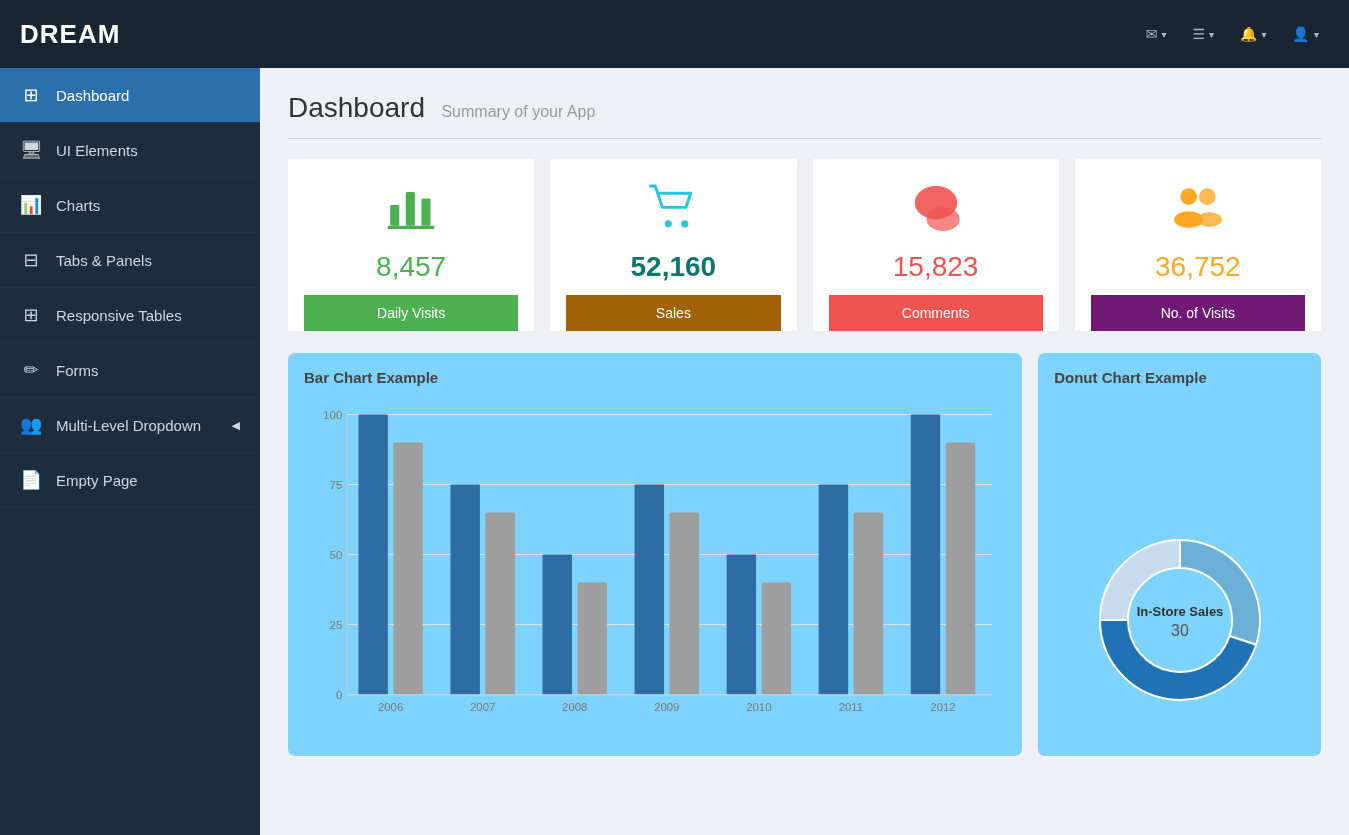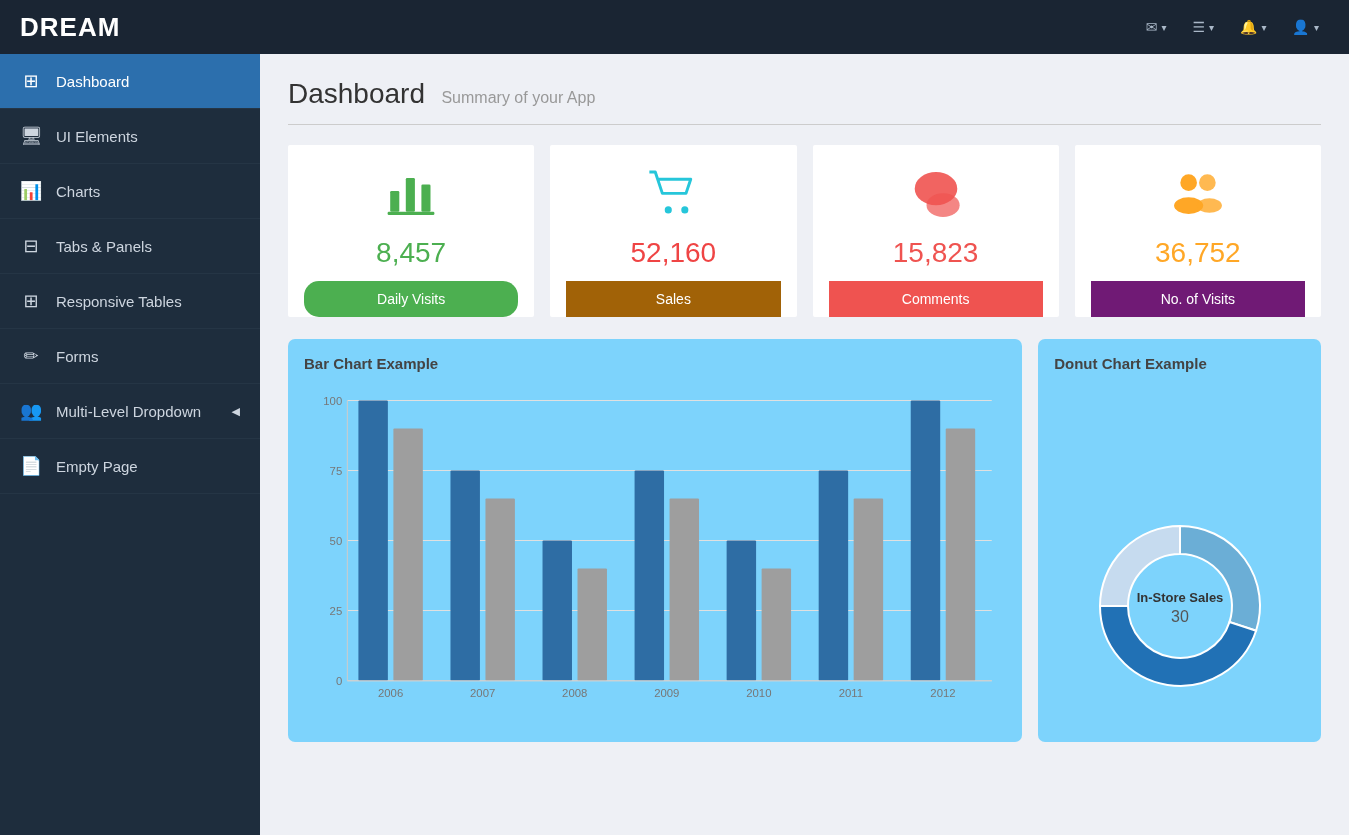--- a/index.html
+++ b/index.html
@@ -2,21 +2,21 @@
 <html><head>
   <meta charset="utf-8">
   <style>
     * { box-sizing: border-box; margin: 0; padding: 0; }
     body { font-family: 'Segoe UI', Arial, sans-serif; display: flex; flex-direction: column; height: 100vh; overflow: hidden; background: #e8eaf0; }
 
     
     .topnav {
       background: #1a2533;
       color: #fff;
-      height: 54px;
+      height: 68px;
       display: flex;
       align-items: center;
       padding: 0 20px;
       flex-shrink: 0;
       gap: 0;
     }
     .topnav-brand {
       font-size: 26px;
       font-weight: 700;
       color: #fff;
@@ -122,24 +122,24 @@
       width: 100%;
       text-align: center;
       padding: 10px;
       color: #fff;
       font-size: 14px;
       font-weight: 500;
     }
 
     .card-green .stat-icon { color: #4caf50; }
     .card-green .stat-value { color: #4caf50; }
-    .card-green .stat-label { background: #4caf50; border-radius: 15px; }
+    .card-green .stat-label { background: #4caf50; }
 
     .card-teal .stat-icon { color: #26c6da; }
-    .card-teal .stat-value { color: #ef4444; }
+    .card-teal .stat-value { color: #0f766e; font-weight: bold; }
     .card-teal .stat-label { background: #a16207; }
 
     .card-red .stat-icon { color: #ef5350; }
     .card-red .stat-value { color: #ef5350; }
     .card-red .stat-label { background: #ef5350; }
 
     .card-orange .stat-icon { color: #ffa726; }
     .card-orange .stat-value { color: #ffa726; }
     .card-orange .stat-label { background: #701a75; }
 

